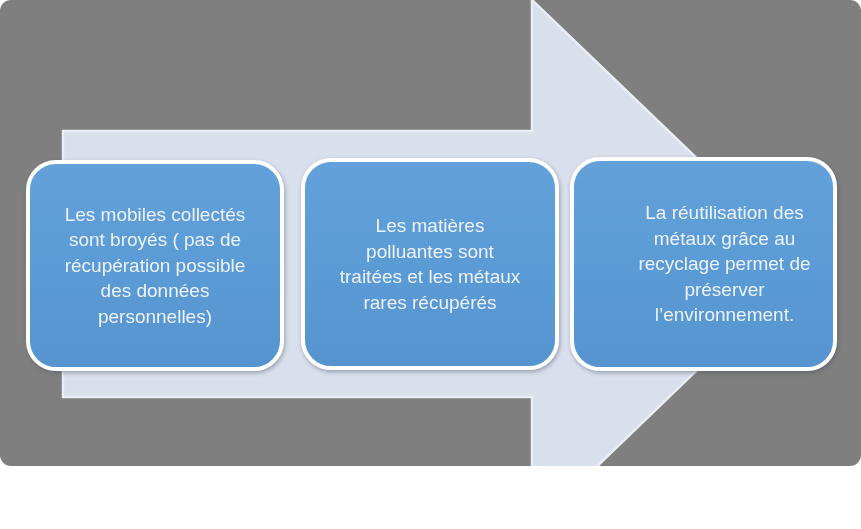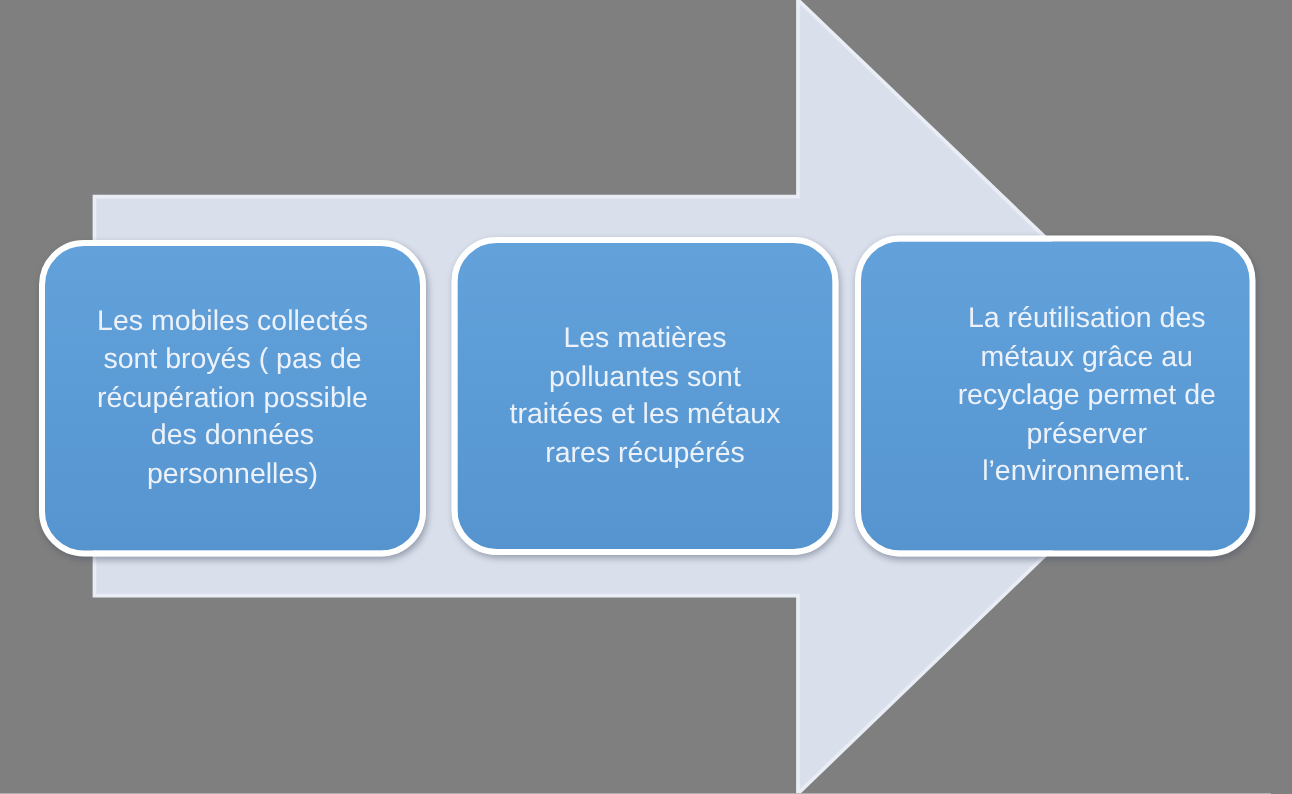--- a/index.html
+++ b/index.html
@@ -3,23 +3,24 @@
 <meta charset="utf-8">
 <style>
   html, body {
     margin: 0;
     padding: 0;
     font-family: "Liberation Sans", sans-serif;
   }
   .canvas {
     position: relative;
     width: 861px;
-    height: 529px;
+    height: 466px;
     background: var(--background, #7f7f7f);
     overflow: hidden;
+    border-radius: 11px;
   }
   .arrow-svg {
     position: absolute;
     left: 0;
     top: 0;
     display: block;
   }
   .step {
     position: absolute;
     box-sizing: border-box;

